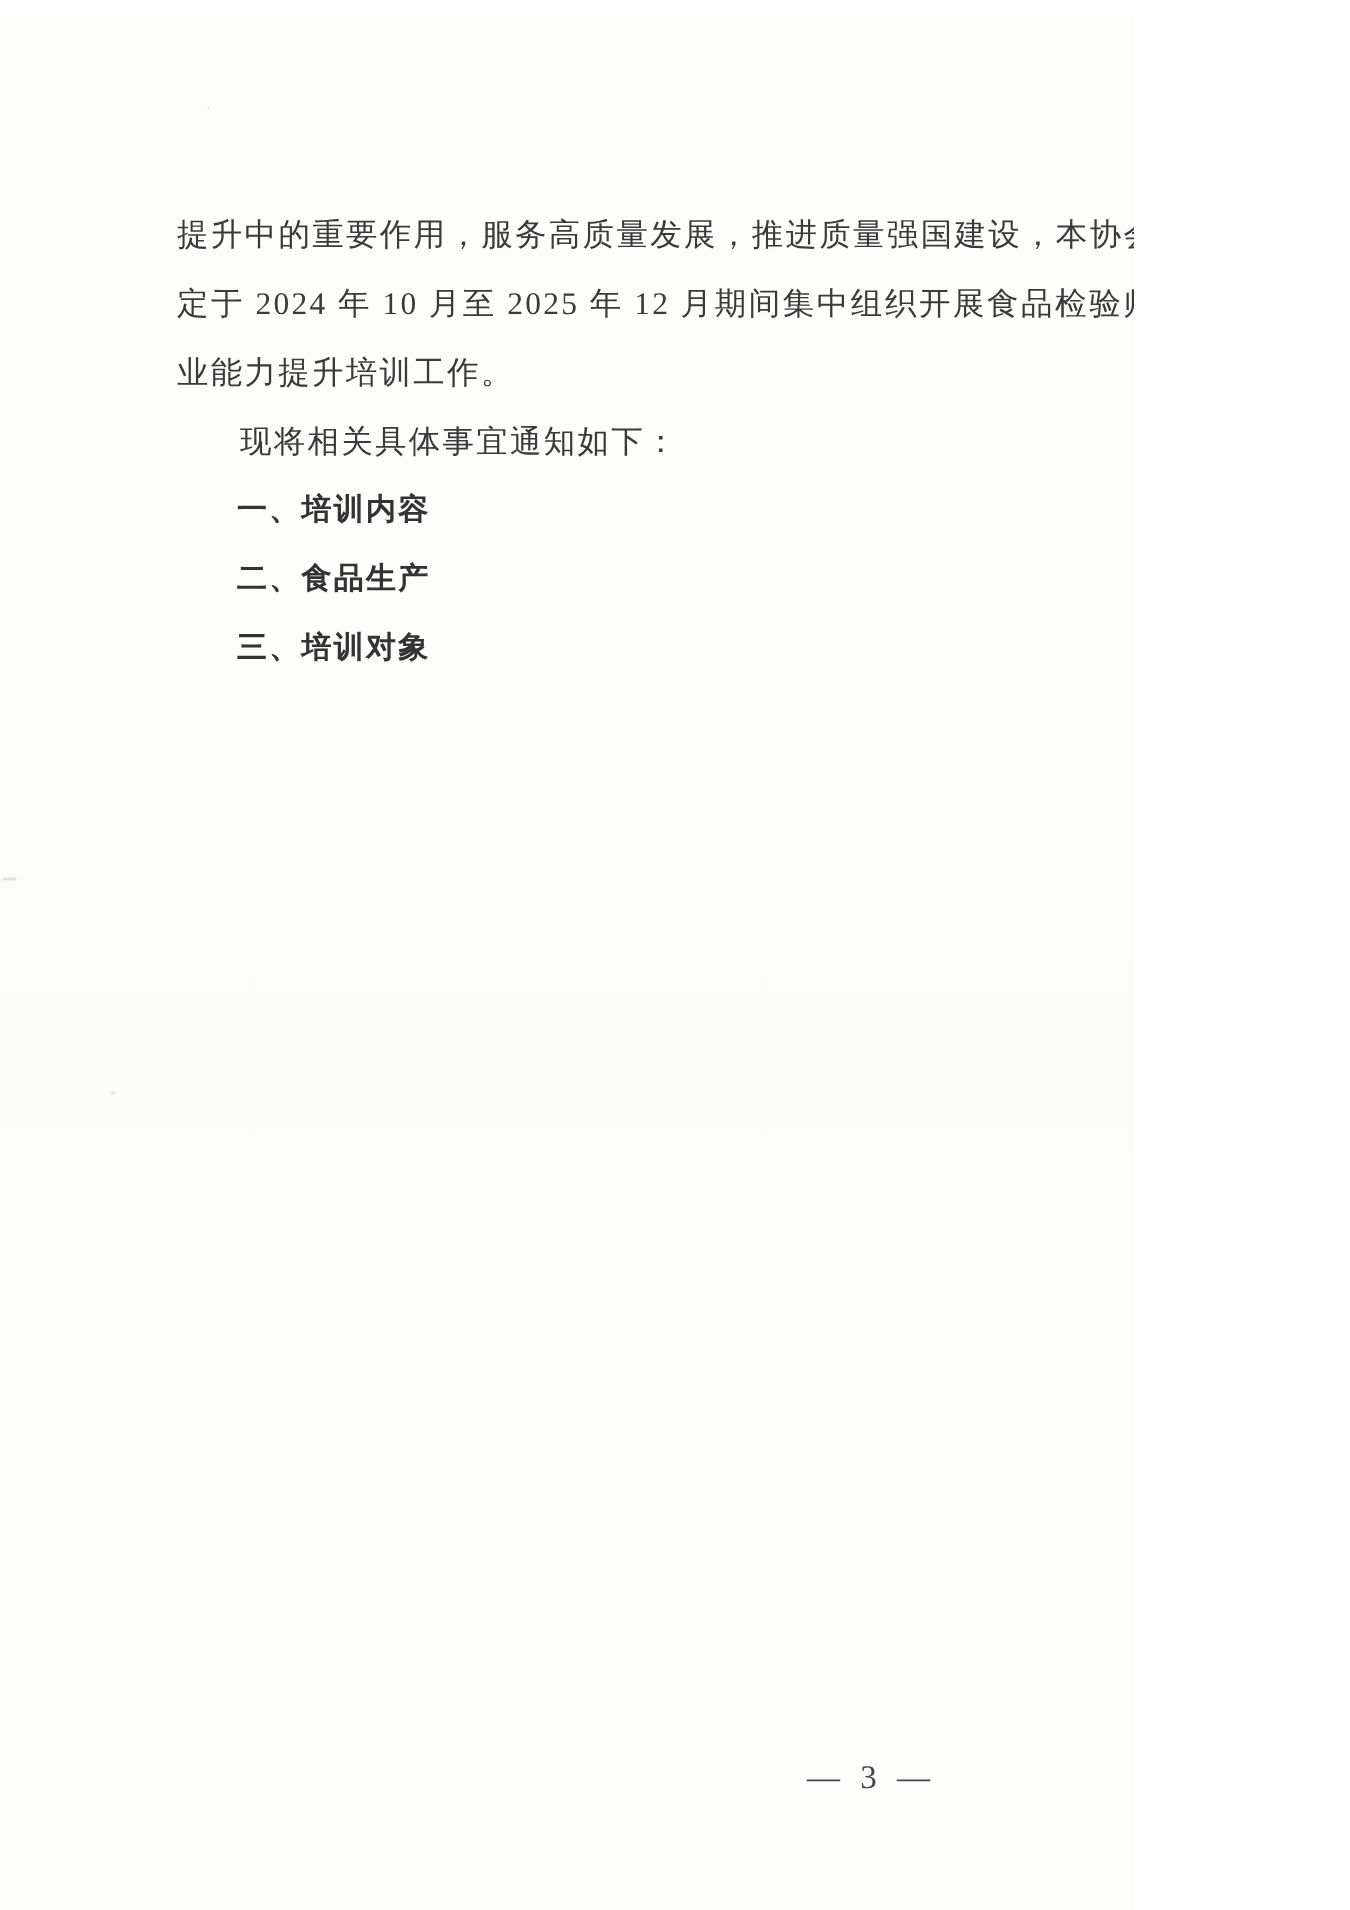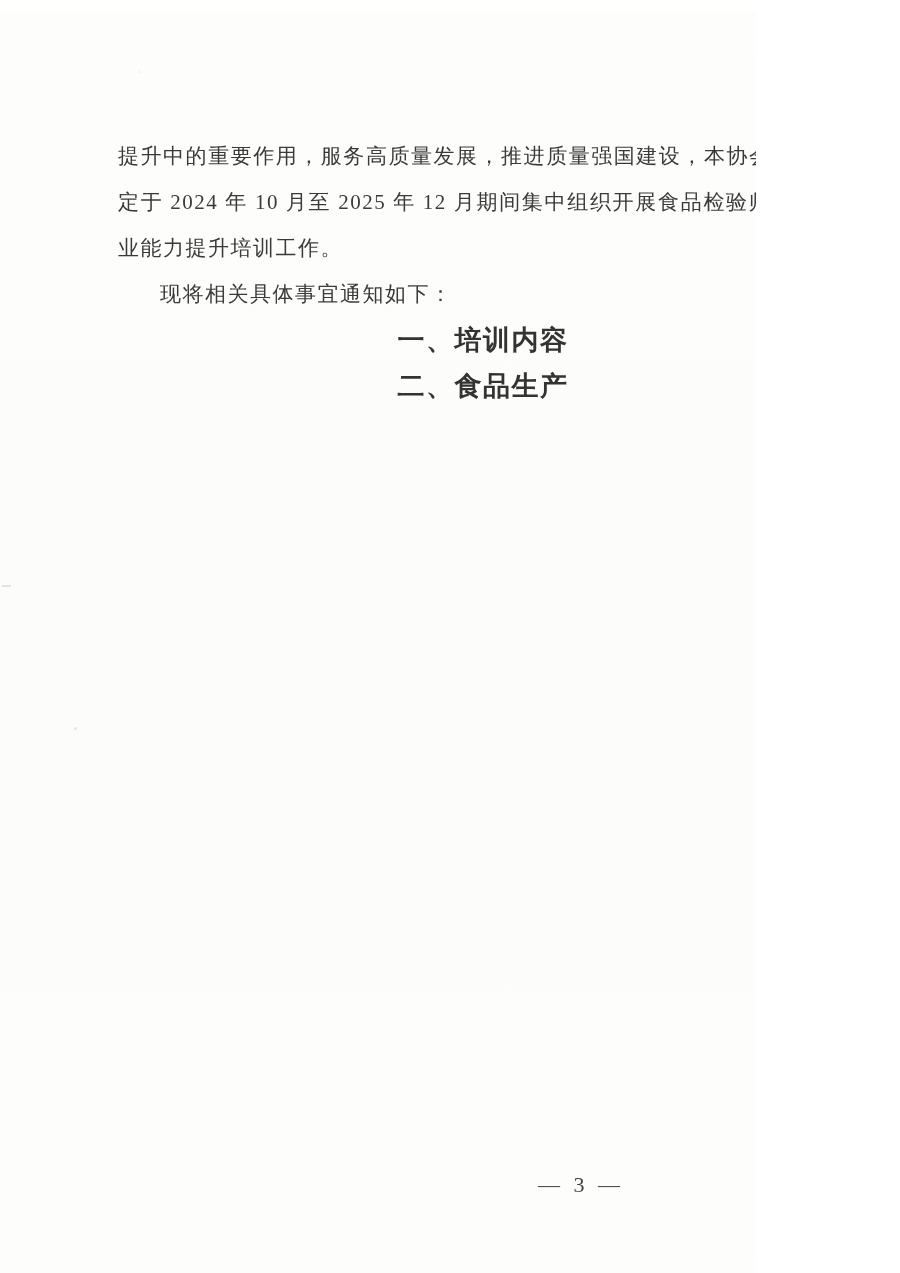--- a/index.html
+++ b/index.html
@@ -52,25 +52,25 @@
     margin: 0;
   }
   .content p.indent {
     text-indent: 2em;
   }
   .content h2.sec-heading {
     margin: 0;
     text-indent: 2em;
     font-family: "Liberation Sans", "DejaVu Sans", sans-serif;
     font-weight: 700;
-    font-size: 27px;
+    font-size: 20px;
     line-height: 46px;
     letter-spacing: 1.5px;
     color: #333333;
-    text-align: center;
+    text-align: left;
   }
   .page-footer {
     position: absolute;
     right: 132px;
     top: 1161px;
     font-family: "Liberation Serif", "DejaVu Serif", serif;
     font-size: 22px;
     letter-spacing: 4px;
     color: #44474c;
   }
@@ -90,19 +90,20 @@
 
     <p class="indent">现将相关具体事宜通知如下：</p>
 
     <h2 class="sec-heading">一、培训内容</h2>
 
 
     <h2 class="sec-heading">二、食品生产</h2>
 
 
 
+    <h2 class="sec-heading">三、培训对象</h2>
 
 
   </div>
 
   <div class="page-footer">— 3 —</div>
 
 </div>
 
 </body></html>

